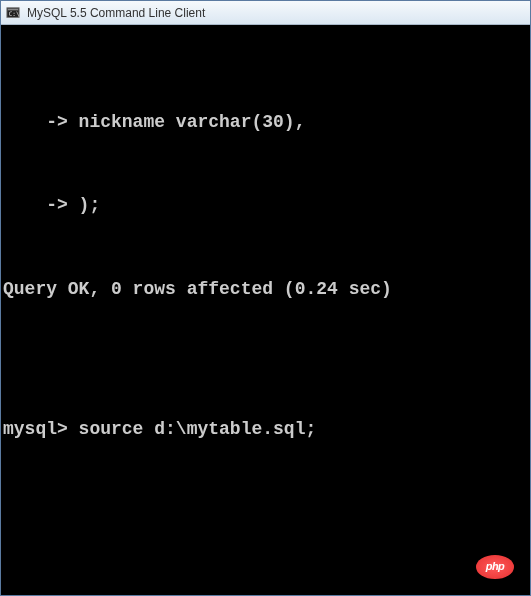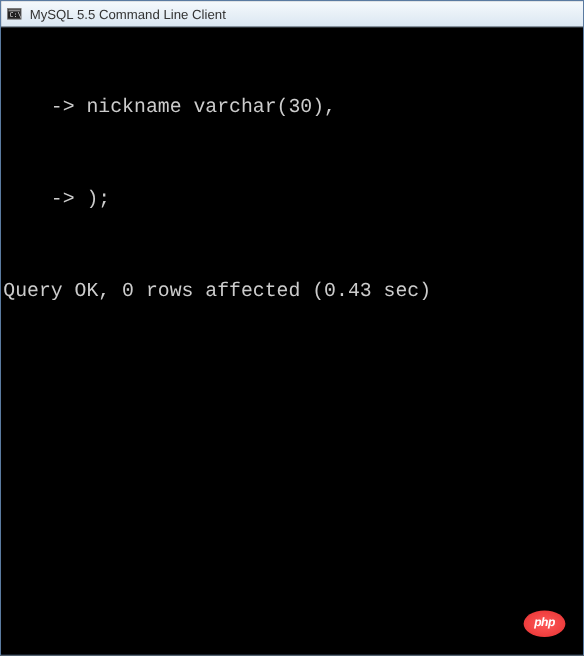--- a/index.html
+++ b/index.html
@@ -1,43 +1,44 @@
 <!DOCTYPE html>
 <html><head>
   <meta charset="utf-8">
   <style>
     * { margin: 0; padding: 0; box-sizing: border-box; }
     body { font-family: sans-serif; background: #c9d4de; width: 531px; height: 596px; overflow: hidden; }
-    .window { width: 531px; height: 596px; border: 1px solid #5a7aa0; background: #000; display: flex; flex-direction: column; }
+    .window { width: 531px; height: 596px; border: 1px solid #5a7aa0; background: #000; display: flex; flex-direction: column; gap: 24px; }
     .title-bar { height: 24px; background: linear-gradient(to bottom, #f5f9fc, #dbe7f2); border-bottom: 1px solid #a8b8c8; display: flex; align-items: center; padding: 0 4px; font-size: 12px; color: #333; }
     .title-bar .app-icon { width: 16px; height: 16px; margin-right: 6px; display: flex; align-items: center; justify-content: center; }
     .title-bar .app-icon svg { width: 14px; height: 14px; }
     .terminal { flex: 1; background: #000; color: #ccc; font-family: 'Courier New', 'Consolas', monospace; font-size: 18px; line-height: 1.55; padding: 4px 2px 4px 2px; overflow: hidden; position: relative; white-space: pre; }
-    .terminal .line { white-space: pre; }
+    .terminal .line { white-space: pre; font-weight: bold; }
     .php-badge { position: absolute; right: 16px; bottom: 16px; width: 38px; height: 24px; background: radial-gradient(ellipse at center, #ff5959 0%, #e63030 100%); border-radius: 50%/50%; display: flex; align-items: center; justify-content: center; font-family: Arial, sans-serif; font-size: 11px; font-weight: bold; font-style: italic; color: #fff; letter-spacing: -0.5px; box-shadow: 0 1px 3px rgba(0,0,0,0.4); }
   </style>
 </head>
 <body>
 
 <div class="window">
   <div class="title-bar">
     <span class="app-icon">
       <svg viewBox="0 0 16 16">
           <rect x="1" y="2" width="14" height="11" fill="#222" stroke="#777" stroke-width="1"></rect>
           <rect x="2" y="3" width="12" height="2" fill="#888"></rect>
           <text x="3" y="11" font-size="7" fill="#ddd" font-family="monospace">C:\</text>
         </svg>
     </span>
     <span>MySQL 5.5 Command Line Client</span>
   </div>
   <div class="terminal">
     <div class="line">    -&gt; nickname varchar(30),</div>
     <div class="line">    -&gt; );</div>
-    <div class="line">Query OK, 0 rows affected (0.43 sec)</div>
+    <div class="line">Query OK, 0 rows affected (0.24 sec)</div>
     <div class="line"></div>
+    <div class="line">mysql&gt; source d:\mytable.sql;</div>
     
     
     
     
     
     
     
     
     
     

